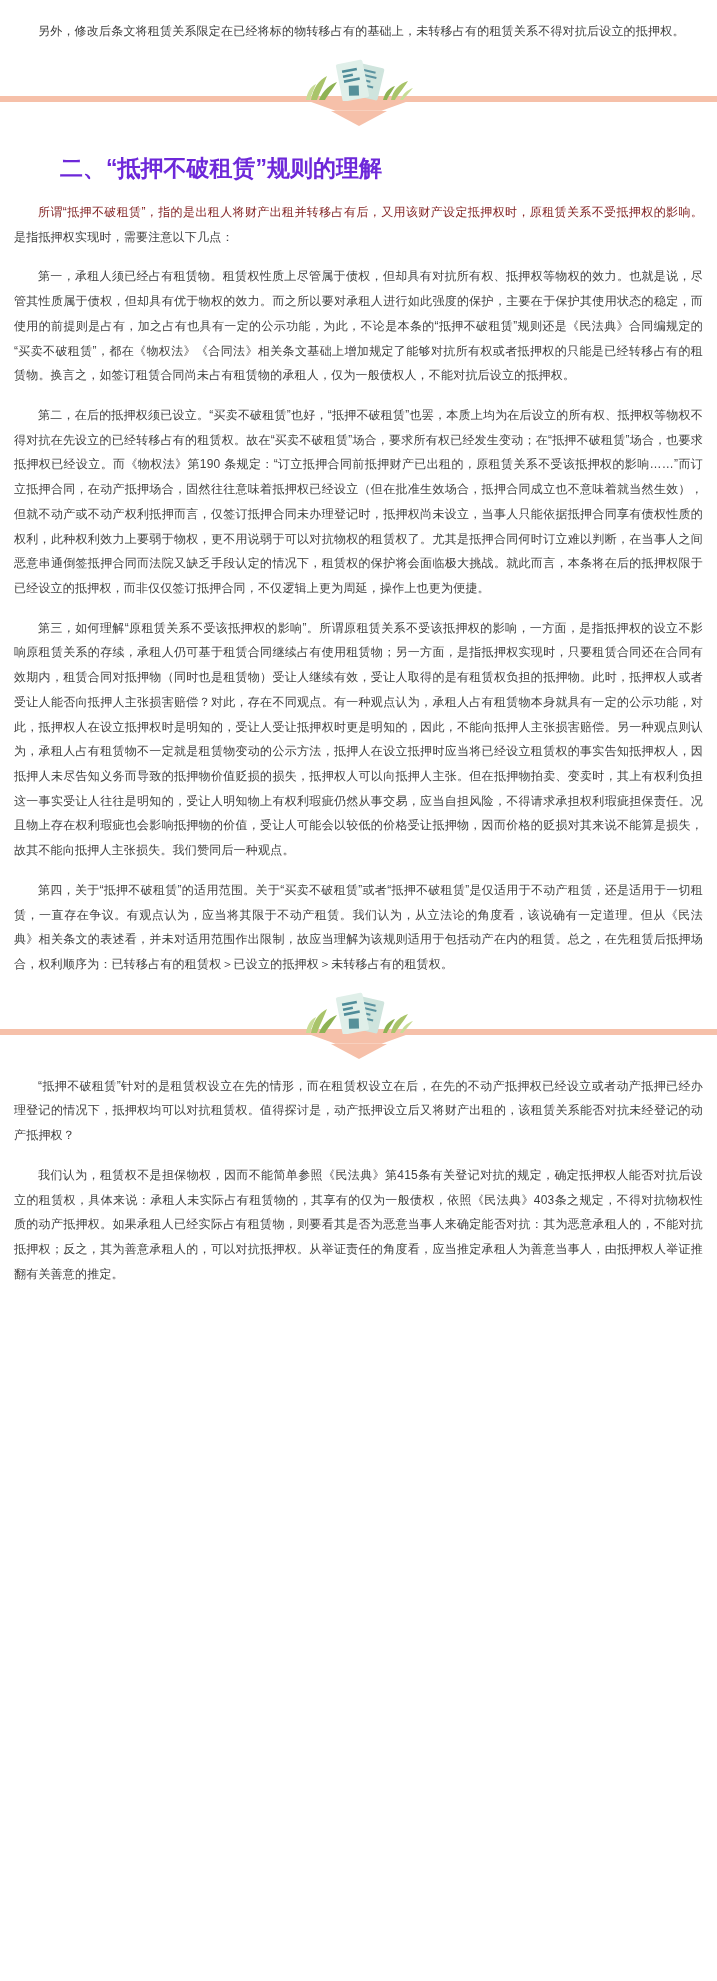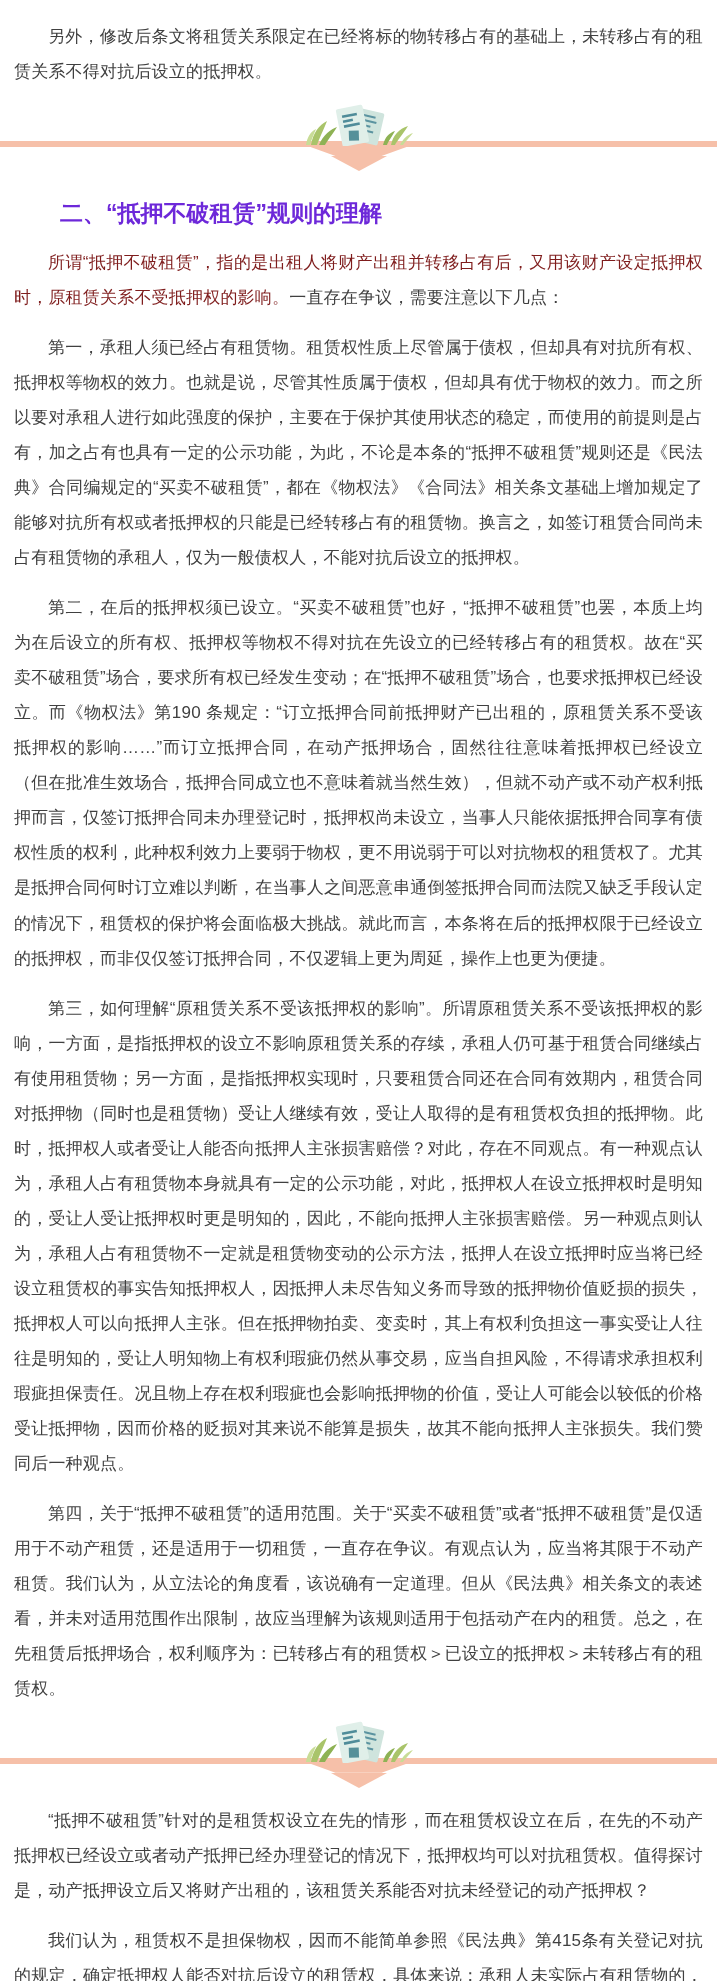--- a/index.html
+++ b/index.html
@@ -3,21 +3,21 @@
 <meta charset="utf-8">
 <style>
   html,body{margin:0;padding:0;background:#ffffff;}
   body{
     width:717px;
     font-family:"Liberation Sans","DejaVu Sans",sans-serif;
     -webkit-font-smoothing:antialiased;
   }
   .page{padding:4px 0 10px;}
   .para{
-    font-size:17px;
+    font-size:12px;
     line-height:2.06;
     color:#404040;
     text-align:justify;
     text-indent:2em;
     margin:15px 14px;
     letter-spacing:0.2px;
   }
   .b{font-weight:normal;}
   .blue{color:#7f1d1d;font-weight:normal;}
   .heading{
@@ -76,21 +76,21 @@
       <path d="M97 41 C100 35 104 31 110 29 C106 34 102 38 100 41 Z" fill="#c8dc96"></path>
       <path d="M80 41 C82 33 86 29 92 27 C88 34 85 38 84 41 Z" fill="#8eb254"></path>
     </svg>
     <div class="divider-line"></div>
     <div class="divider-trap"></div>
     <div class="divider-arrow"></div>
   </div>
 
   <h2 class="heading">二、“抵押不破租赁”规则的理解</h2>
 
-  <p class="para"><span class="blue">所谓“抵押不破租赁”，指的是出租人将财产出租并转移占有后，又用该财产设定抵押权时，原租赁关系不受抵押权的影响。</span><span>一直存在争议，需要注意以下几点：</span></p>
+  <p class="para"><span class="blue">所谓“抵押不破租赁”，指的是出租人将财产出租并转移占有后，又用该财产设定抵押权时，原租赁关系不受抵押权的影响。</span><span>是指抵押权实现时，需要注意以下几点：</span></p>
 
   <p class="para"><span class="b">第一，承租人须已经占有租赁物。</span><span>租赁权性质上尽管属于债权，但却具有对抗所有权、抵押权等物权的效力。也就是说，尽管其性质属于债权，但却具有优于物权的效力。而之所以要对承租人进行如此强度的保护，主要在于保护其使用状态的稳定，而使用的前提则是占有，加之占有也具有一定的公示功能，为此，不论是本条的“抵押不破租赁”规则还是《民法典》合同编规定的“买卖不破租赁”，都在《物权法》《合同法》相关条文基础上增加规定了能够对抗所有权或者抵押权的只能是已经转移占有的租赁物。换言之，如签订租赁合同尚未占有租赁物的承租人，仅为一般债权人，不能对抗后设立的抵押权。</span></p>
 
   <p class="para"><span class="b">第二，在后的抵押权须已设立。</span><span>“买卖不破租赁”也好，“抵押不破租赁”也罢，本质上均为在后设立的所有权、抵押权等物权不得对抗在先设立的已经转移占有的租赁权。故在“买卖不破租赁”场合，要求所有权已经发生变动；在“抵押不破租赁”场合，也要求抵押权已经设立。而《物权法》第190 条规定：“订立抵押合同前抵押财产已出租的，原租赁关系不受该抵押权的影响……”而订立抵押合同，在动产抵押场合，固然往往意味着抵押权已经设立（但在批准生效场合，抵押合同成立也不意味着就当然生效），但就不动产或不动产权利抵押而言，仅签订抵押合同未办理登记时，抵押权尚未设立，当事人只能依据抵押合同享有债权性质的权利，此种权利效力上要弱于物权，更不用说弱于可以对抗物权的租赁权了。尤其是抵押合同何时订立难以判断，在当事人之间恶意串通倒签抵押合同而法院又缺乏手段认定的情况下，租赁权的保护将会面临极大挑战。就此而言，本条将在后的抵押权限于已经设立的抵押权，而非仅仅签订抵押合同，不仅逻辑上更为周延，操作上也更为便捷。</span></p>
 
   <p class="para"><span class="b">第三，如何理解“原租赁关系不受该抵押权的影响”。</span><span>所谓原租赁关系不受该抵押权的影响，一方面，是指抵押权的设立不影响原租赁关系的存续，承租人仍可基于租赁合同继续占有使用租赁物；另一方面，是指抵押权实现时，只要租赁合同还在合同有效期内，租赁合同对抵押物（同时也是租赁物）受让人继续有效，受让人取得的是有租赁权负担的抵押物。此时，抵押权人或者受让人能否向抵押人主张损害赔偿？对此，存在不同观点。有一种观点认为，承租人占有租赁物本身就具有一定的公示功能，对此，抵押权人在设立抵押权时是明知的，受让人受让抵押权时更是明知的，因此，不能向抵押人主张损害赔偿。另一种观点则认为，承租人占有租赁物不一定就是租赁物变动的公示方法，抵押人在设立抵押时应当将已经设立租赁权的事实告知抵押权人，因抵押人未尽告知义务而导致的抵押物价值贬损的损失，抵押权人可以向抵押人主张。但在抵押物拍卖、变卖时，其上有权利负担这一事实受让人往往是明知的，受让人明知物上有权利瑕疵仍然从事交易，应当自担风险，不得请求承担权利瑕疵担保责任。况且物上存在权利瑕疵也会影响抵押物的价值，受让人可能会以较低的价格受让抵押物，因而价格的贬损对其来说不能算是损失，故其不能向抵押人主张损失。我们赞同后一种观点。</span></p>
 
   <p class="para"><span class="b">第四，关于“抵押不破租赁”的适用范围。</span><span>关于“买卖不破租赁”或者“抵押不破租赁”是仅适用于不动产租赁，还是适用于一切租赁，一直存在争议。有观点认为，应当将其限于不动产租赁。我们认为，从立法论的角度看，该说确有一定道理。但从《民法典》相关条文的表述看，并未对适用范围作出限制，故应当理解为该规则适用于包括动产在内的租赁。总之，在先租赁后抵押场合，权利顺序为：已转移占有的租赁权＞已设立的抵押权＞未转移占有的租赁权。</span></p>
 
   <div class="divider">

